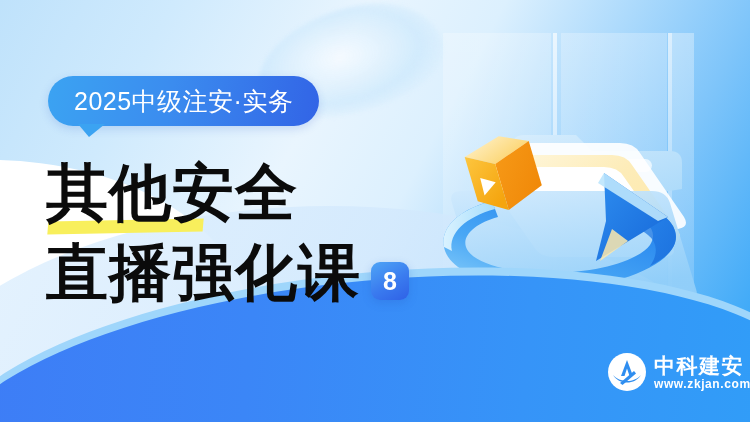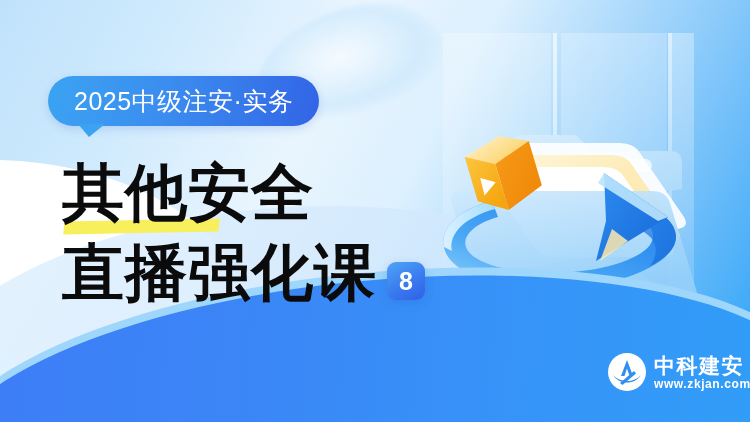--- a/index.html
+++ b/index.html
@@ -136,21 +136,20 @@
     position: absolute;
     left: 46px;
     top: 152px;
     width: 420px;
   }
   .hl-row {
     position: relative;
     display: flex;
     align-items: flex-end;
     height: 74px;
-    margin-left: 16px;
   }
   .hl-row.row2 { margin-top: 6px; }
   .hl-text {
     position: relative;
     z-index: 2;
     font-family: "DejaVu Serif", "Liberation Serif", serif;
     font-weight: bold;
     font-size: 62px;
     line-height: 66px;
     color: #0b0b0b;

